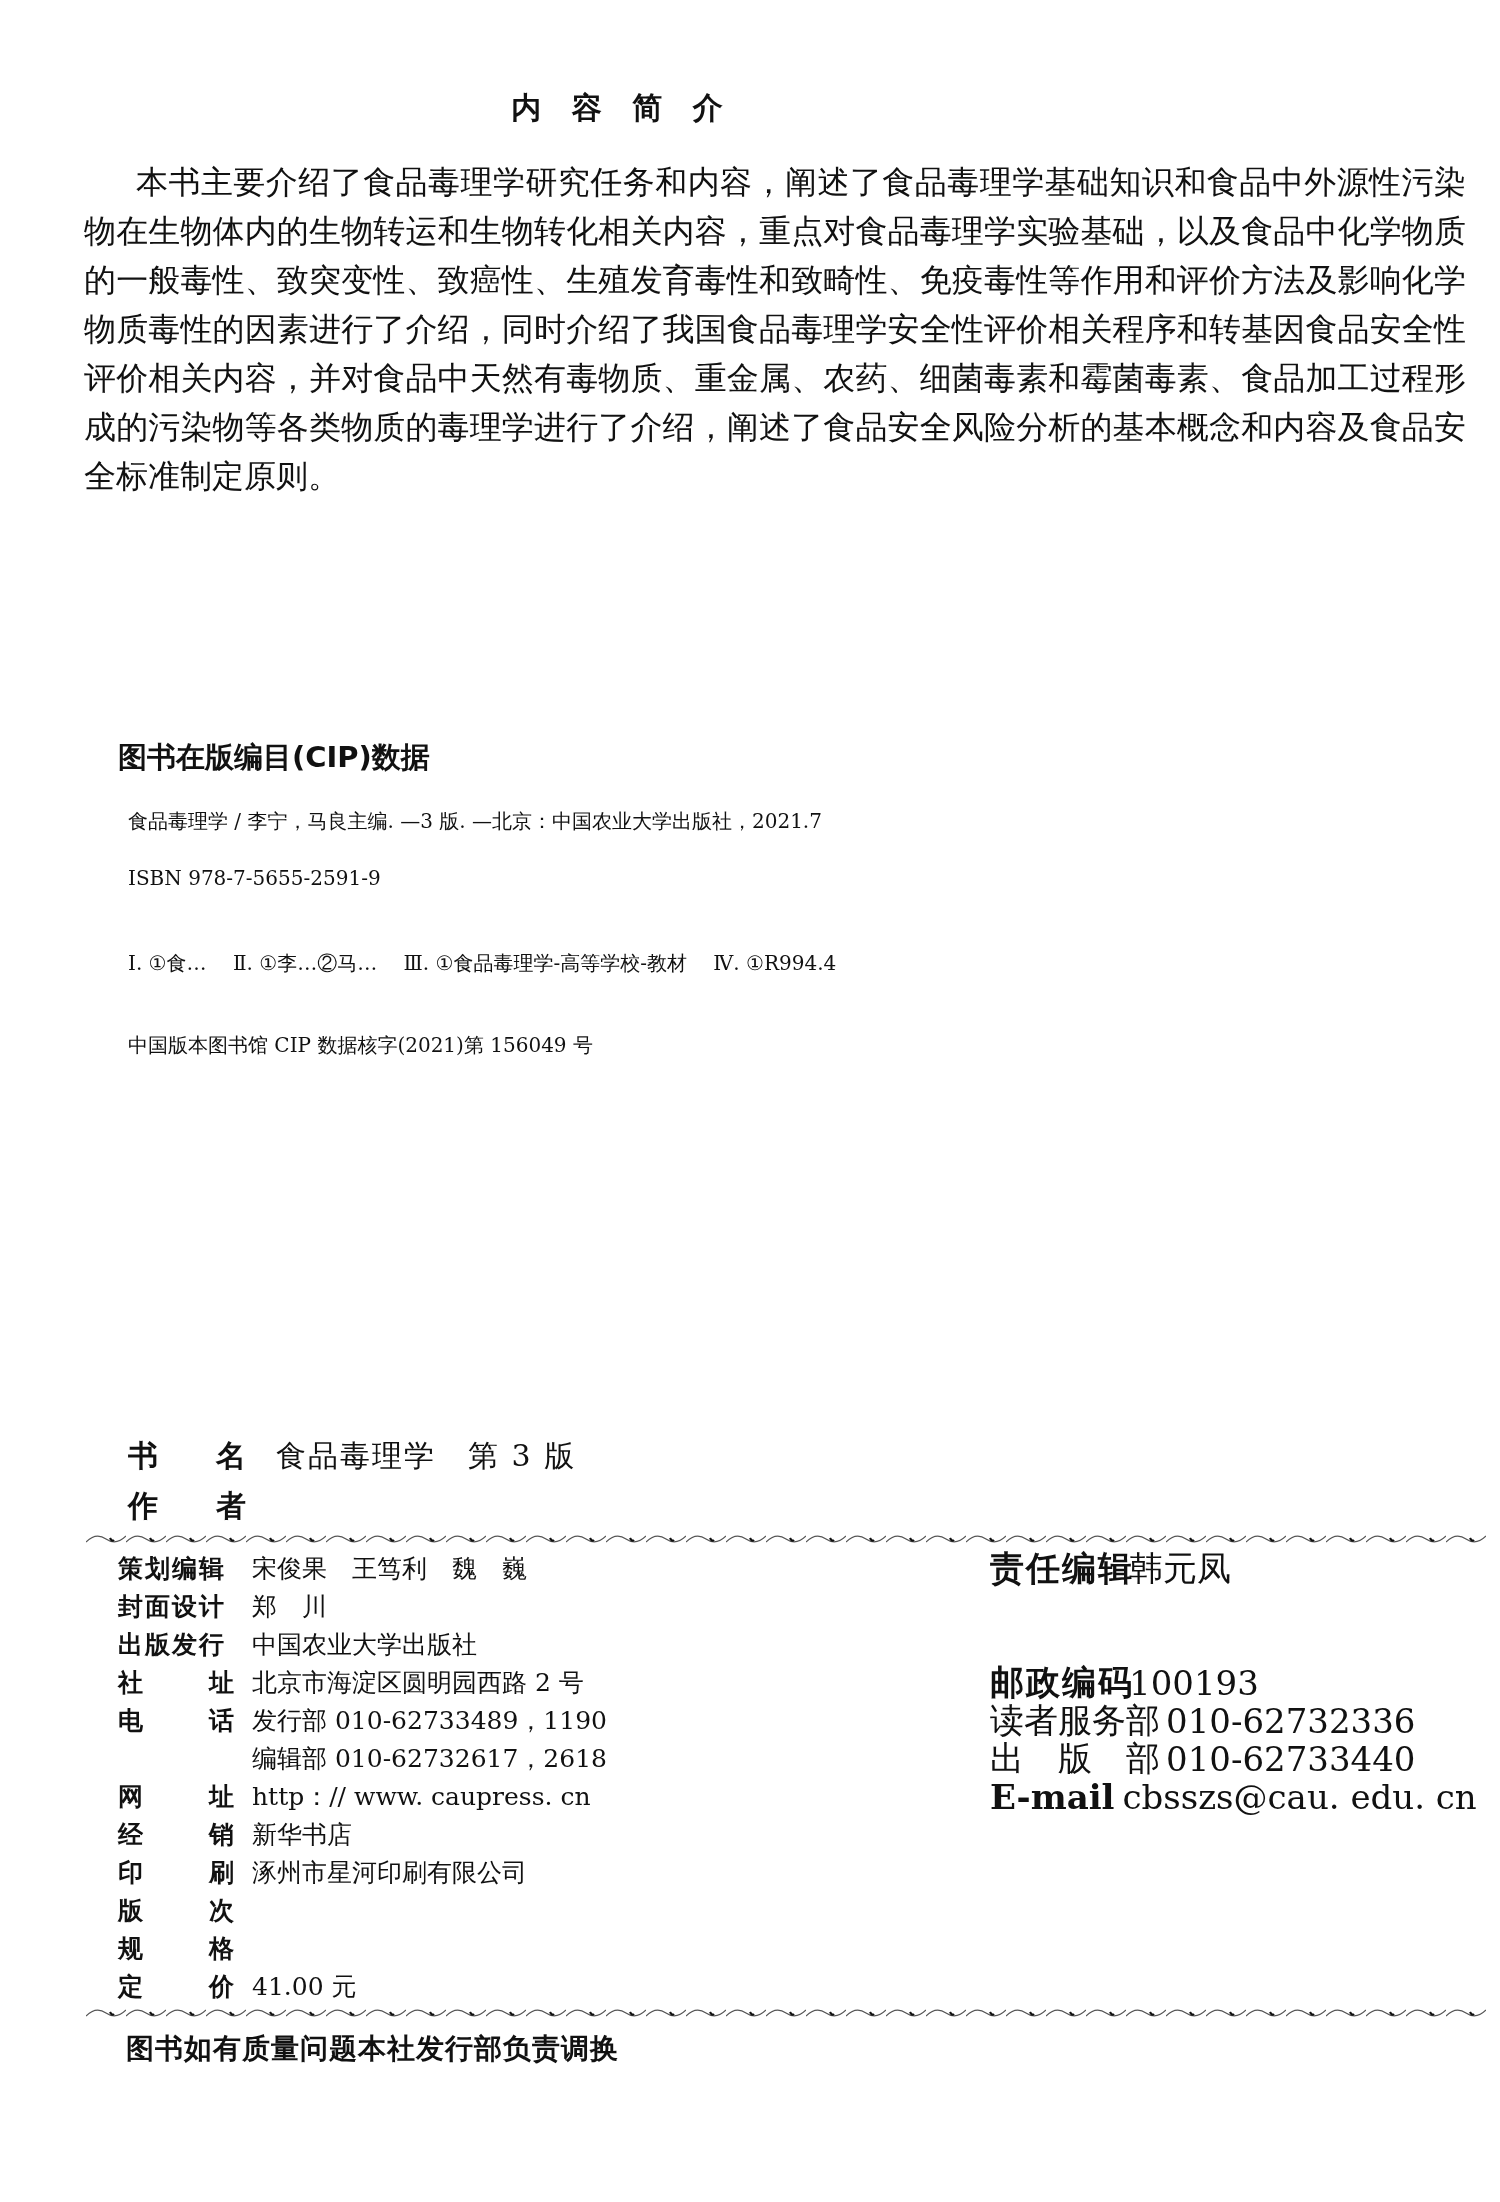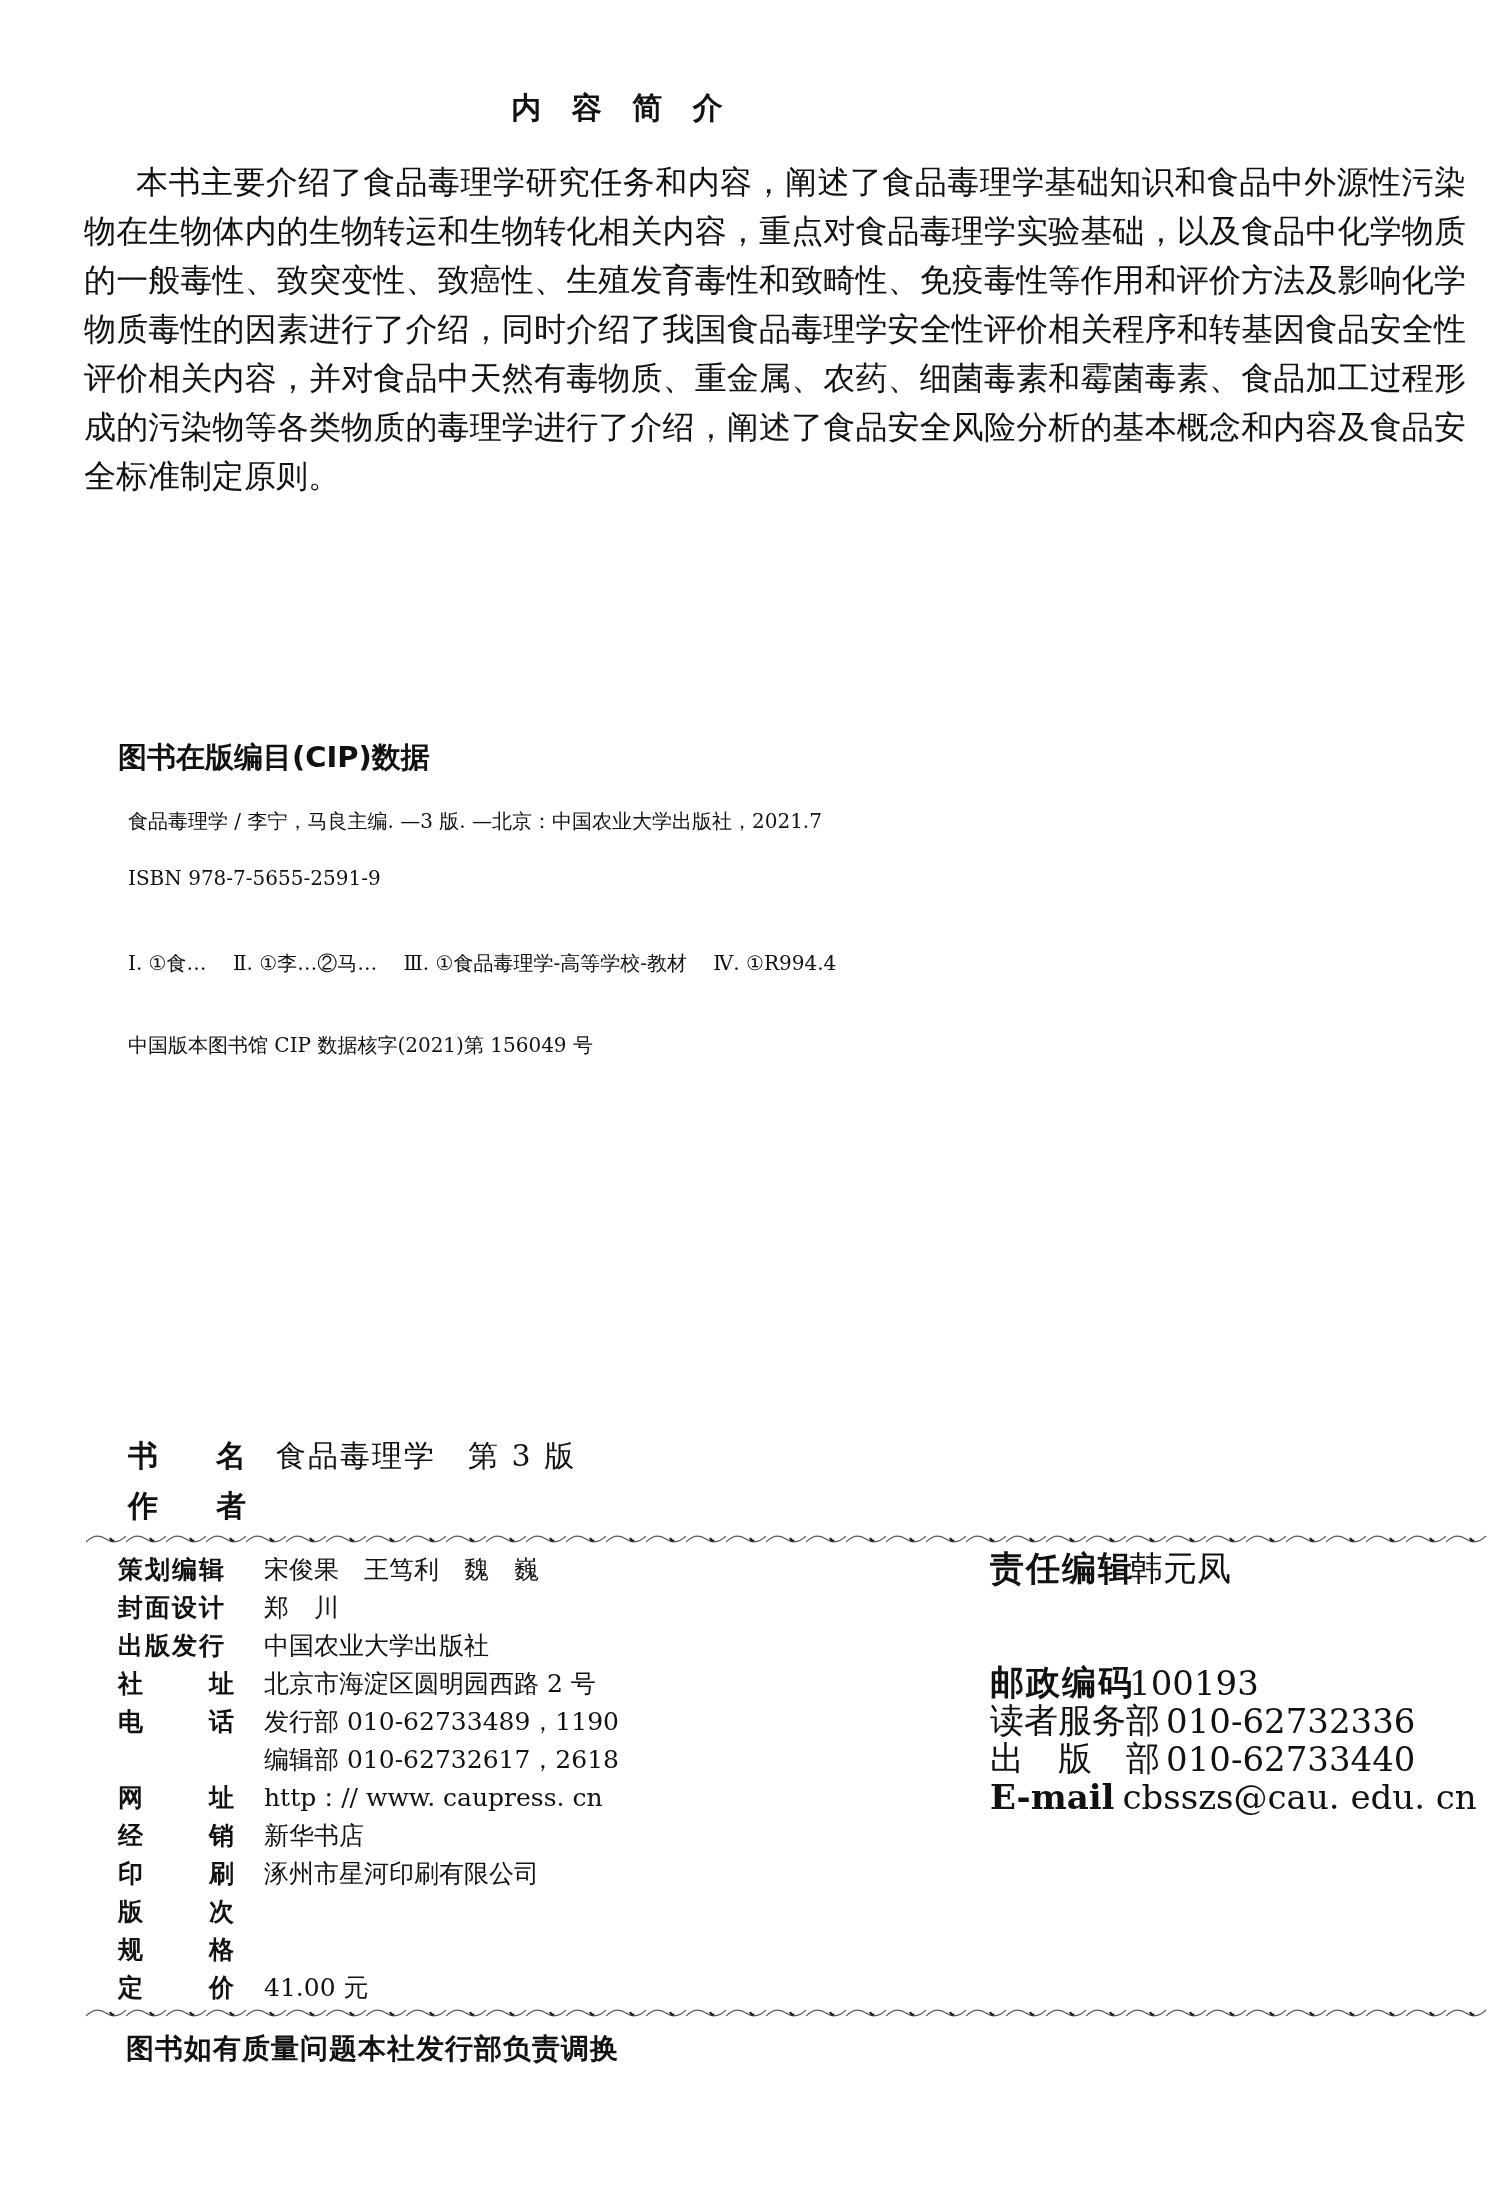--- a/index.html
+++ b/index.html
@@ -18,21 +18,21 @@
     left: 84px; width: 1382px; top: 158px;
     font-size: 32px; line-height: 49px; text-align: justify;
   }
   .summary p { margin: 0; text-indent: 52px; }
   .cip-title {
     left: 118px; top: 738px; font-family: "DejaVu Sans", sans-serif;
     font-weight: bold; font-size: 29px;
   }
   .cip-line { left: 128px; font-size: 20px; white-space: nowrap; }
   .wave { left: 86px; width: 1400px; height: 14px; }
-  .row { left: 118px; height: 34px; font-size: 25px; white-space: nowrap; display: flex; align-items: center; gap: 12px; }
+  .row { left: 118px; height: 34px; font-size: 25px; white-space: nowrap; display: flex; align-items: flex-start; }
   .lbl { font-family: "DejaVu Sans", sans-serif; font-weight: bold; display: inline-block; }
   .lbl-4 { width: 120px; letter-spacing: 2px; }
   .lbl-2 { width: 120px; display: flex; justify-content: space-between; padding-right: 4px; box-sizing: border-box; }
   .val { margin-left: 14px; }
   .big-row { left: 128px; height: 44px; font-size: 30px; display: flex; align-items: center; white-space: nowrap; }
   .big-lbl { width: 118px; display: flex; justify-content: space-between; font-family: "DejaVu Sans", sans-serif; font-weight: bold; }
   .big-val { margin-left: 30px; letter-spacing: 2px; }
   .right-row { left: 990px; height: 34px; font-size: 34px; display: flex; align-items: center; white-space: nowrap; }
   .footer-note {
     left: 126px; top: 2030px; font-family: "DejaVu Sans", sans-serif;

